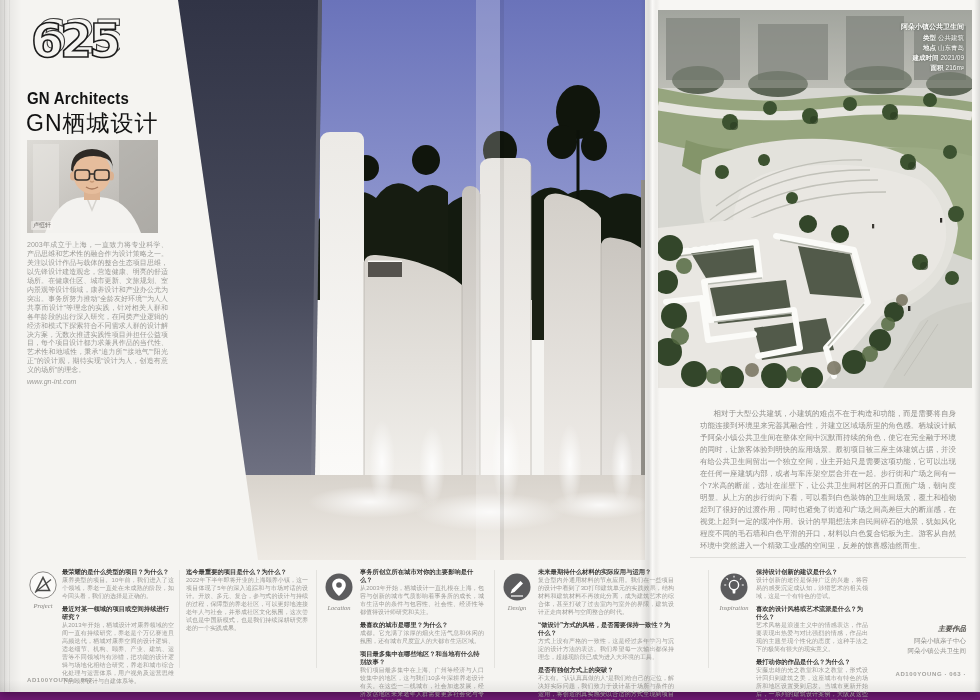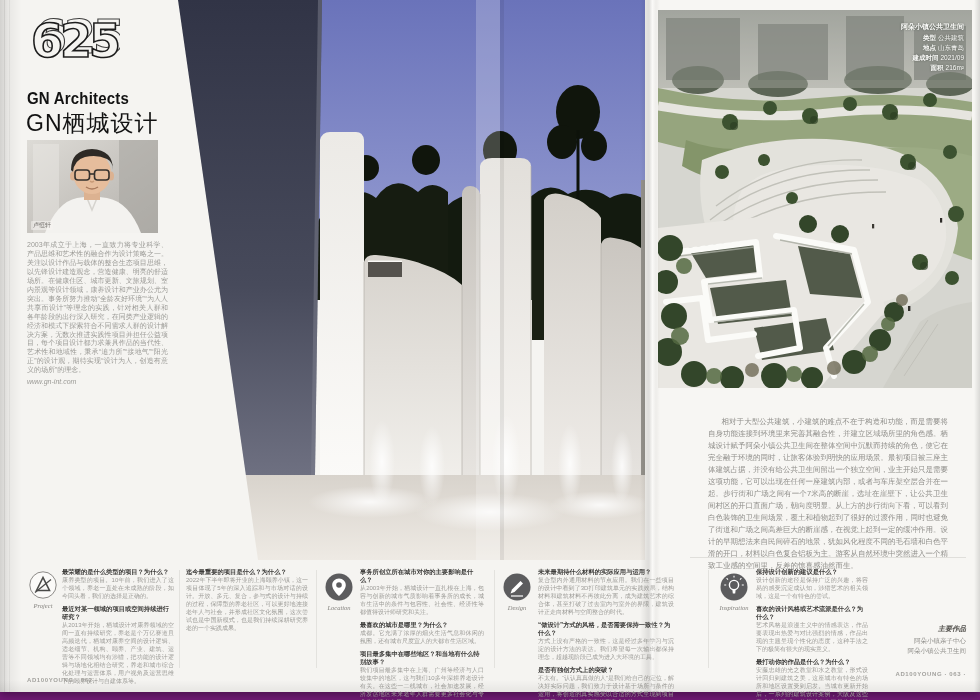--- a/index.html
+++ b/index.html
@@ -30,21 +30,21 @@
   .bigphoto{position:absolute;left:170px;top:0;width:475px;height:560px;
      clip-path:polygon(8px 0,475px 0,475px 560px,88px 560px);}
   
   .rphoto{position:absolute;left:658px;top:10px;width:314px;height:378px;}
   .rphoto .overlay{position:absolute;right:8px;top:12px;width:130px;text-align:right;color:#fdfdfb;
      font-size:6.5px;line-height:1.55;text-shadow:0 0 2px rgba(40,50,40,.6);}
   .rphoto .overlay .t{font-size:7px;font-weight:bold;}
   .rphoto .overlay .lbl{font-weight:bold;margin-right:2px;}
   
   .article{position:absolute;left:692px;top:400px;width:272px;}
-  .article p{margin:16px;font-size:7.5px;line-height:1.6;color:#8f8e8a;text-align:justify;text-indent:1.8em;}
+  .article p{margin:8px;font-size:7.5px;line-height:1.6;color:#8f8e8a;text-align:justify;text-indent:1.8em;}
   .rule-h{position:absolute;left:690px;top:557px;width:276px;height:1px;background:#e0dfdb;}
   
   .qicon{position:absolute;width:44px;text-align:center;}
   .qicon svg{display:block;margin:0 auto;}
   .qicon-label{margin-top:2px;font-size:6.5px;color:#85837f;font-style:italic;font-family:"Liberation Serif",serif;}
   .qcol{position:absolute;top:568px;}
   .qa h4{margin:0 0 1px 0;font-size:6.3px;line-height:1.3;color:#3d3c3a;font-weight:bold;}
   .qa p{margin:0 0 4px 0;font-size:6px;line-height:1.32;color:#9c9b97;text-align:justify;}
   .vrule{position:absolute;top:570px;width:1px;height:98px;background:#e3e2de;}
   

